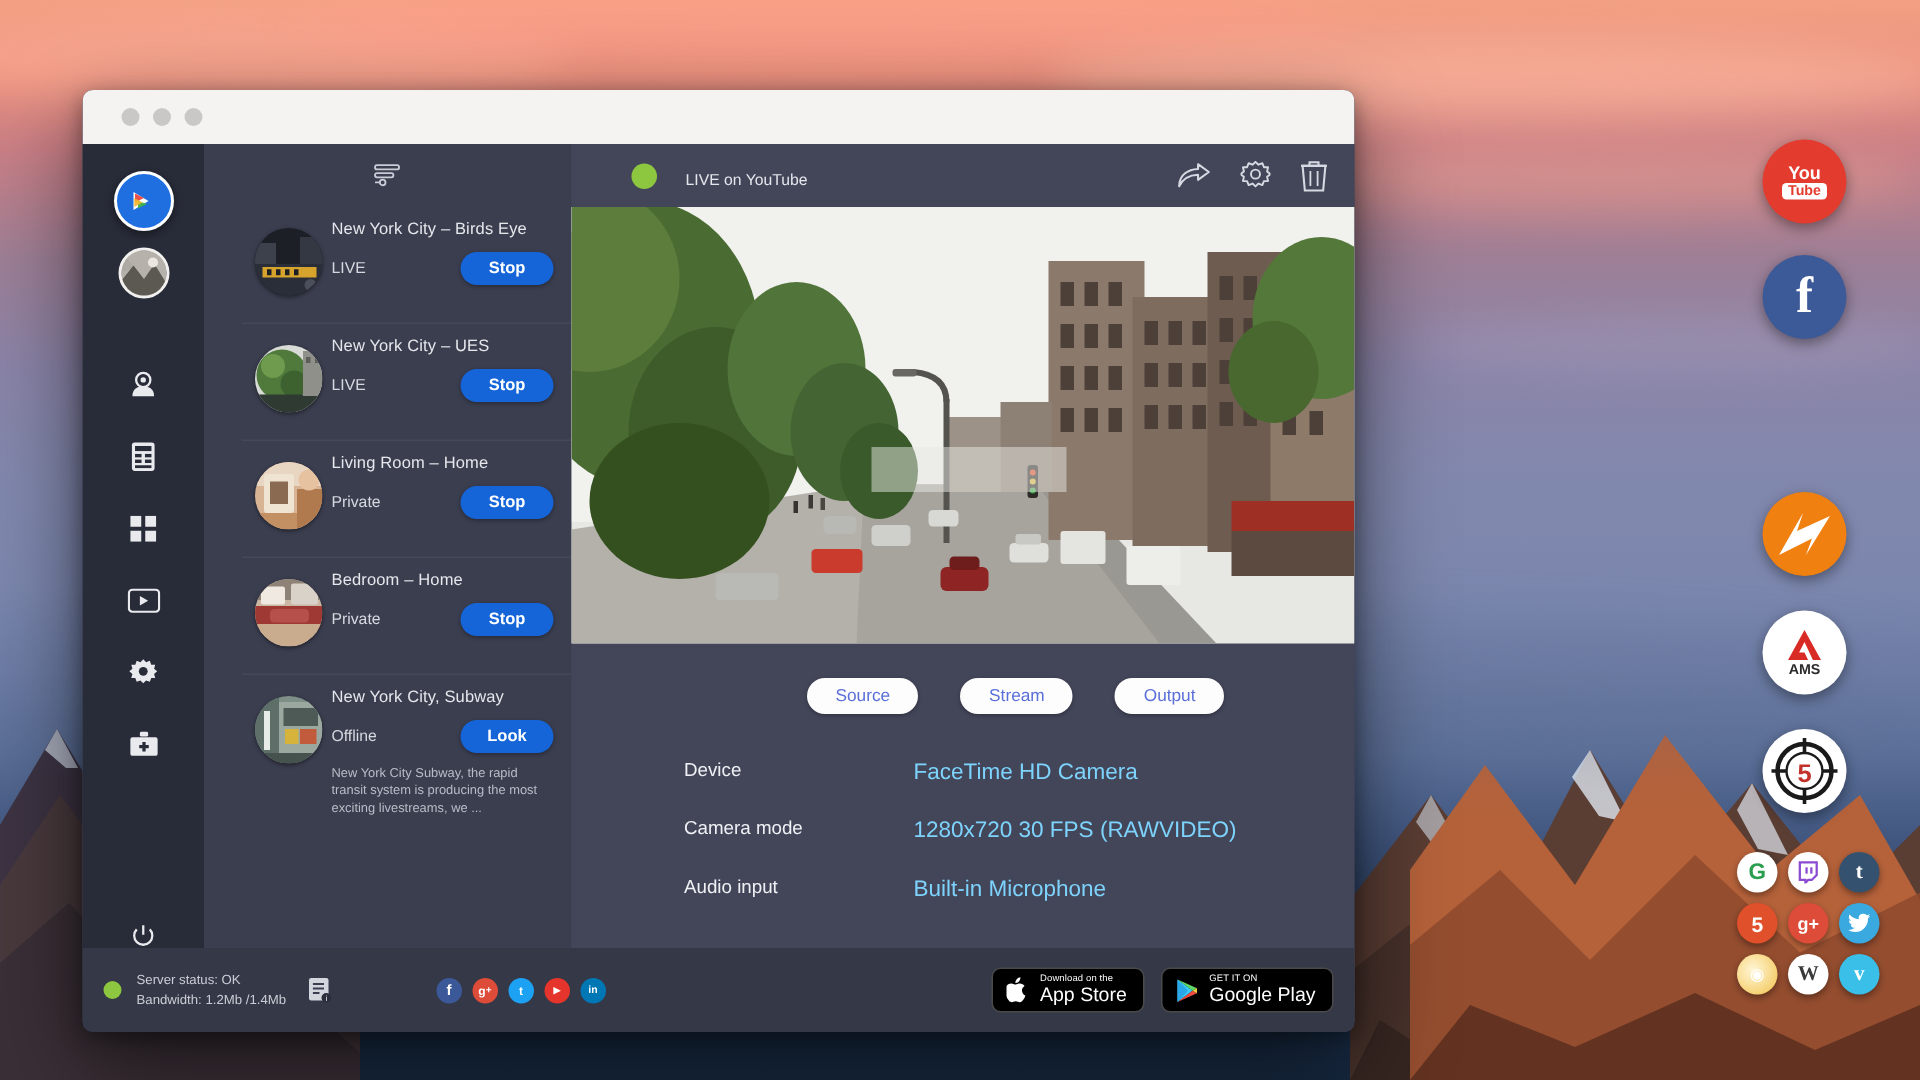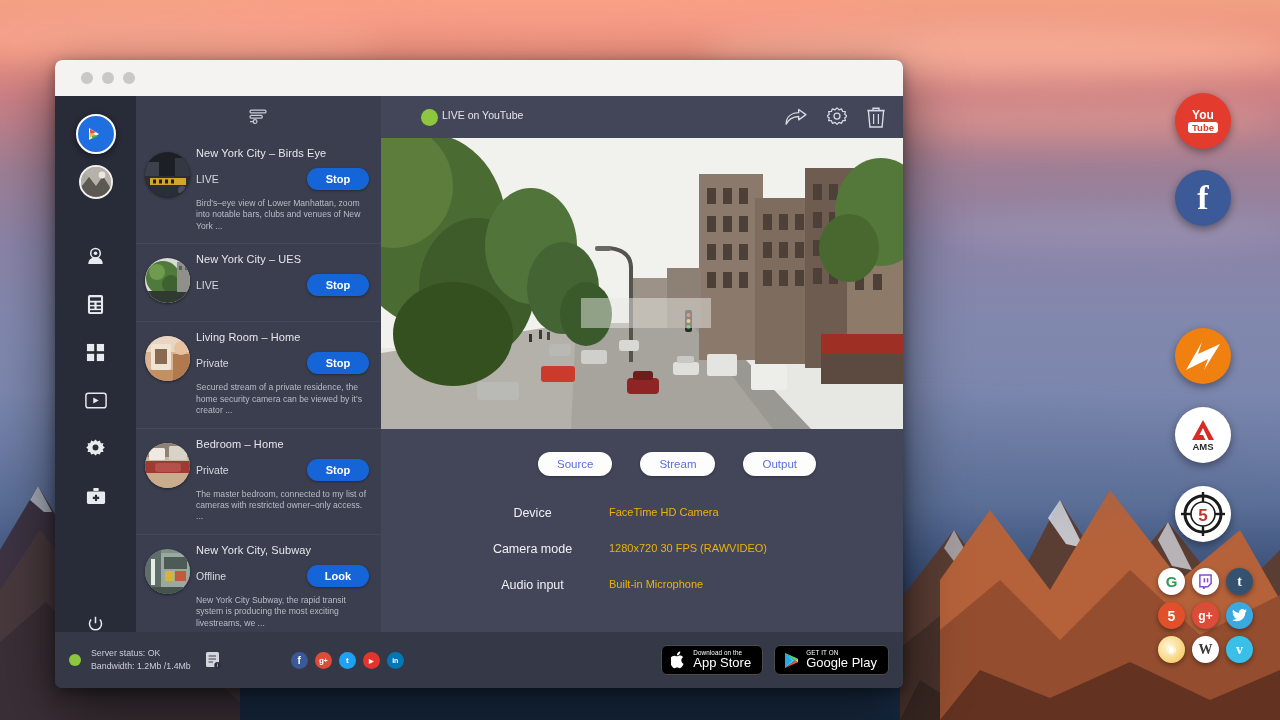--- a/index.html
+++ b/index.html
@@ -72,21 +72,21 @@
 
   
   #listcol {
     width: 245px; flex: 0 0 245px; background: #3b3e4f;
     display: flex; flex-direction: column;
   }
   #list-toolbar {
     height: 42px; display: flex; align-items: center;
     justify-content: center; background: #3b3e4f;
   }
-  #cam-list { flex: 1; overflow: hidden; background: #3b3e4f; }
+  #cam-list { flex: 1; overflow: hidden; background: #3b3e4f; margin-left: 25px; }
   .cam-row {
     position: relative; padding: 9px 10px 11px 60px; min-height: 78px;
     border-bottom: 1px solid #454859; cursor: pointer;
   }
   .cam-thumb {
     position: absolute; left: 9px; top: 14px;
     width: 45px; height: 45px; border-radius: 50%;
     overflow: hidden; box-shadow: 0 1px 3px rgba(0,0,0,.5);
   }
   .cam-title {
@@ -112,44 +112,44 @@
     display: flex; align-items: center; justify-content: center;
     gap: 9px; padding: 24px 0 0 0; cursor: pointer;
   }
 
   
   #maincol { flex: 1; background: #434659; display: flex; flex-direction: column; }
   #main-toolbar {
     height: 42px; display: flex; align-items: center;
     padding: 0 18px 0 14px; gap: 10px;
   }
-  #live-chip { display: flex; align-items: flex-start; gap: 4px; margin-left: 26px; }
+  #live-chip { display: flex; align-items: flex-end; gap: 19px; margin-left: 26px; }
   #live-dot { width: 17px; height: 17px; border-radius: 50%; background: #8dc63f; }
   #live-label { font-size: 10.5px; color: #e4e6ec; }
   #toolbar-actions { margin-left: auto; display: flex; gap: 20px; align-items: center; }
 
   
   #preview {
     height: 291px; margin: 0; position: relative; overflow: hidden;
     background: #d8d9d3;
   }
 
   
   #pills { display: flex; gap: 28px; justify-content: center; padding: 23px 0 0 70px; }
   .pill {
     background: #fdfdfd; color: #5a6fd8; font-size: 11.5px;
     padding: 6px 19px; border-radius: 12px; cursor: pointer;
     box-shadow: 0 1px 3px rgba(0,0,0,.3); white-space: nowrap;
   }
 
   
-  #specs { padding: 30px 0 0 75px; text-align: center; }
+  #specs { padding: 30px 0 0 75px; }
   .spec-row { display: flex; margin-bottom: 22px; }
   .spec-key { width: 153px; font-size: 12.5px; color: #f0f1f5; }
-  .spec-val { font-size: 11px; color: #eab308; }
+  .spec-val { font-size: 15px; color: #7dd3fc; }
 
   
   #statusbar {
     height: 56px; background: #353847; display: flex; align-items: center;
     padding: 0 14px; gap: 10px;
   }
   #srv-dot { width: 12px; height: 12px; border-radius: 50%; background: #8dc63f; flex:0 0 12px;}
   #srv-text { font-size: 8.8px; color: #cbcdd6; line-height: 1.45; }
   #srv-doc { margin-left: 4px; }
   #social { display: flex; gap: 7px; margin-left: 60px; }
@@ -335,21 +335,20 @@
                 <rect x="0" y="10" width="14" height="14" fill="#3c414c"></rect>
                 <rect x="30" y="6" width="15" height="18" fill="#343842"></rect>
                 <circle cx="37" cy="38" r="4" fill="#4a4f5b"></circle>
               </svg>
             </div>
             <div class="cam-title">New York City – Birds Eye</div>
             <div class="cam-midrow">
               <span class="cam-state">LIVE</span>
               <button class="cam-btn">Stop</button>
             </div>
-            <div class="cam-desc">Bird's–eye view of Lower Manhattan, zoom into notable bars, clubs and venues of New York ...</div>
           </div>
 
           <div class="cam-row">
             <div class="cam-thumb">
               <svg width="45" height="45" viewBox="0 0 45 45">
                 <rect width="45" height="45" fill="#d8dbd6"></rect>
                 <circle cx="18" cy="20" r="17" fill="#4f7a3c"></circle>
                 <circle cx="12" cy="14" r="8" fill="#6f9b4e"></circle>
                 <circle cx="26" cy="26" r="9" fill="#3d6230"></circle>
                 <rect y="33" width="45" height="12" fill="#2f3a32"></rect>
@@ -375,41 +374,39 @@
                 <rect x="28" y="18" width="17" height="27" fill="#b07a4e"></rect>
                 <circle cx="36" cy="12" r="7" fill="#e6c2a0"></circle>
                 <rect x="0" y="34" width="28" height="11" fill="#c29063"></rect>
               </svg>
             </div>
             <div class="cam-title">Living Room – Home</div>
             <div class="cam-midrow">
               <span class="cam-state">Private</span>
               <button class="cam-btn">Stop</button>
             </div>
-            <div class="cam-desc">Secured stream of a private residence, the home security camera can be viewed by it's creator ...</div>
           </div>
 
           <div class="cam-row">
             <div class="cam-thumb">
               <svg width="45" height="45" viewBox="0 0 45 45">
                 <rect width="45" height="45" fill="#cbb7a4"></rect>
                 <rect x="0" y="0" width="45" height="14" fill="#8e8277"></rect>
                 <rect x="4" y="5" width="16" height="12" rx="1.5" fill="#efe9e1"></rect>
                 <rect x="24" y="3" width="18" height="14" rx="1.5" fill="#d9d2c8"></rect>
                 <rect x="0" y="18" width="45" height="16" fill="#9e3a33"></rect>
                 <rect x="0" y="30" width="45" height="15" fill="#c9ab8d"></rect>
                 <rect x="10" y="20" width="26" height="9" rx="3" fill="#b5514a"></rect>
               </svg>
             </div>
             <div class="cam-title">Bedroom – Home</div>
             <div class="cam-midrow">
               <span class="cam-state">Private</span>
               <button class="cam-btn">Stop</button>
             </div>
-            <div class="cam-desc">The master bedroom, connected to my list of cameras with restricted owner–only access. ...</div>
           </div>
 
           <div class="cam-row" style="border-bottom:none;">
             <div class="cam-thumb">
               <svg width="45" height="45" viewBox="0 0 45 45">
                 <rect width="45" height="45" fill="#7d8f86"></rect>
                 <rect x="0" y="0" width="16" height="45" fill="#5d6f68"></rect>
                 <rect x="16" y="4" width="29" height="37" fill="#9aa8a0"></rect>
                 <rect x="19" y="8" width="23" height="12" fill="#4e5a55"></rect>
                 <rect x="20" y="22" width="9" height="10" fill="#d6b43c"></rect>

